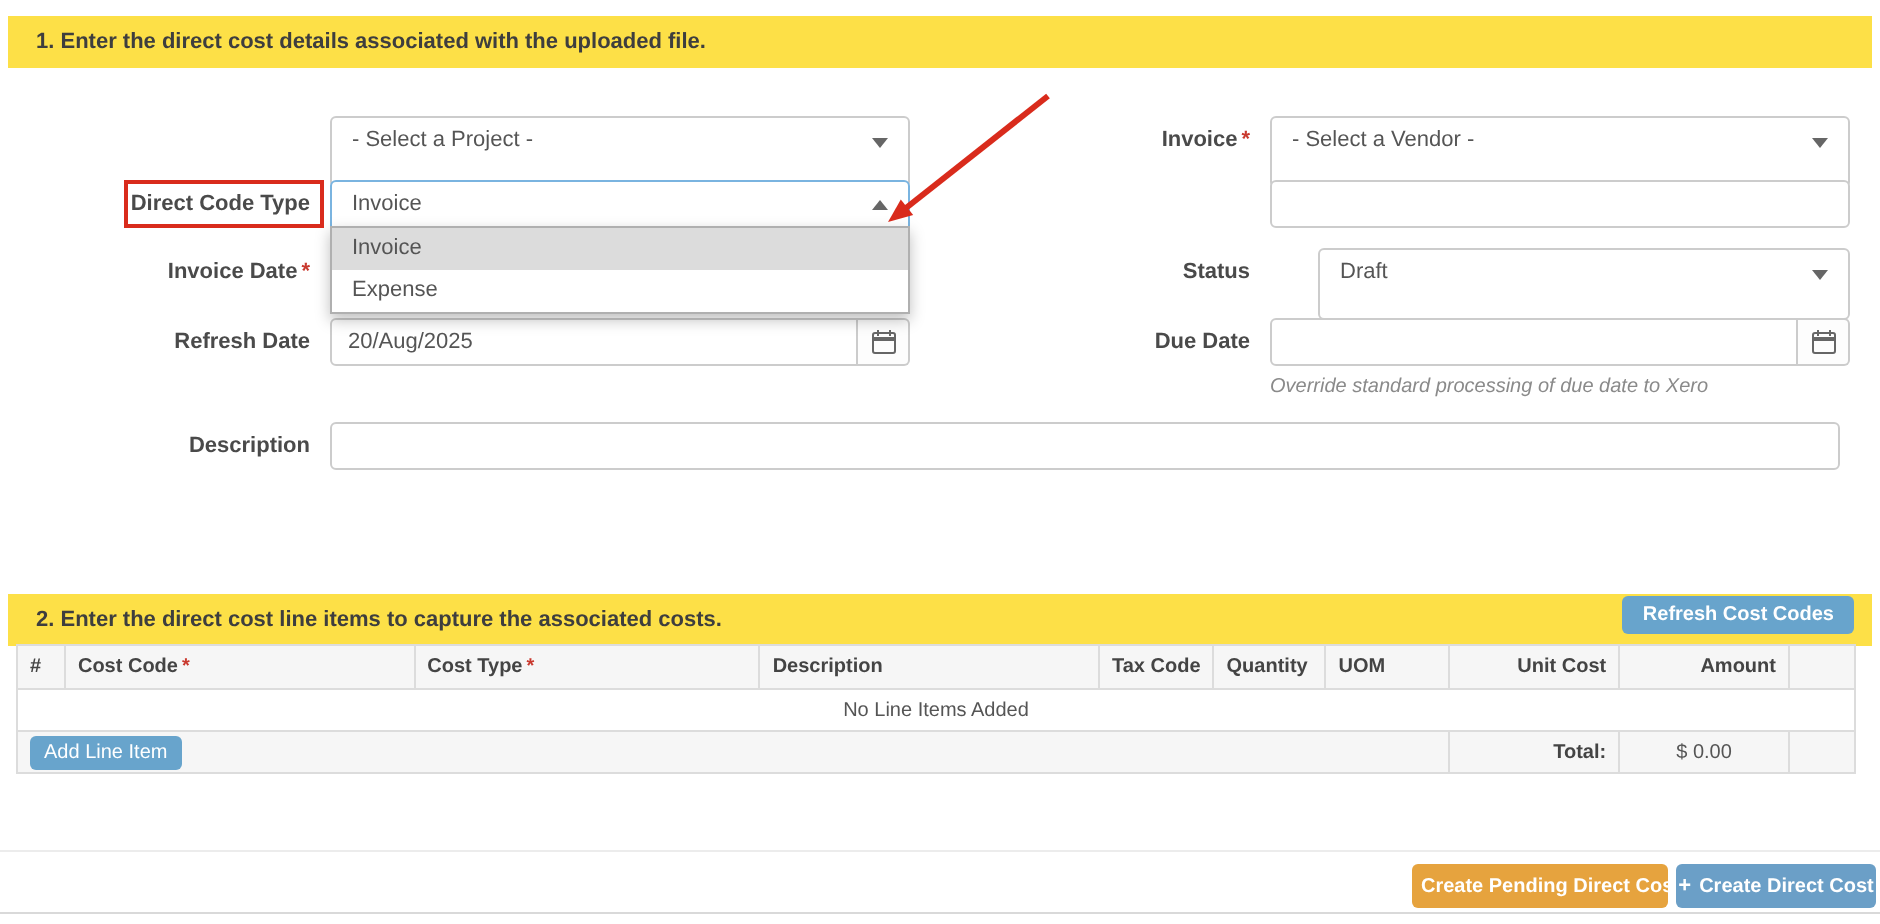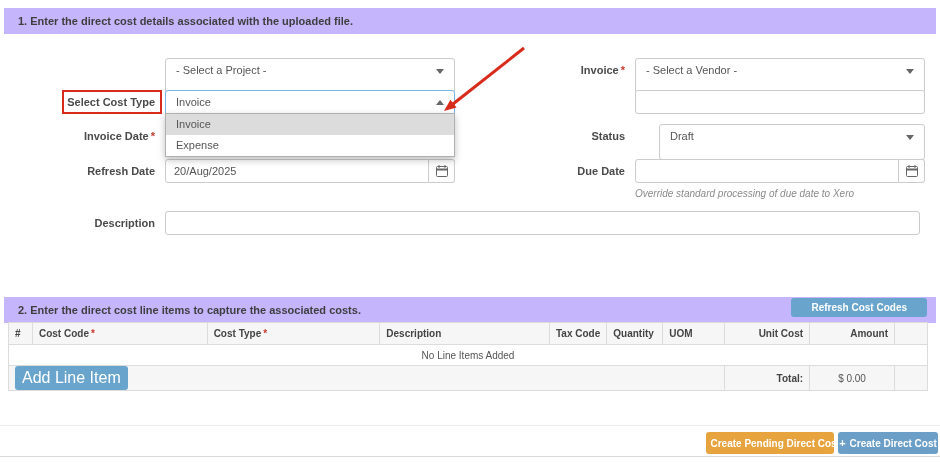--- a/index.html
+++ b/index.html
@@ -4,21 +4,21 @@
 <style>
   * { margin:0; padding:0; box-sizing:border-box; }
   body { background:#fff; }
   .page {
     position:relative; width:940px; height:462px; background:#fff;
     font-family:"Liberation Sans", sans-serif; font-size:11px; color:#555;
     overflow:hidden;
   }
   .section-bar {
     position:absolute; left:4px; width:932px; height:26px;
-    background:#c4b5fd; color:#3e3e3e; font-weight:bold; font-size:11px;
+    background:#fde047; color:#3e3e3e; font-weight:bold; font-size:11px;
     line-height:26px; padding-left:14px;
   }
   .bar-1 { top:8px; }
   .bar-2 { top:249px;margin-top:48px; }
 
   .lbl {
     position:absolute; width:155px; text-align:right; font-weight:bold;
     color:#4a4a4a; font-size:11px; line-height:24px; white-space:nowrap;
   }
   .lbl-left { left:0; }
@@ -69,21 +69,21 @@
   .dd-item { height:21px; line-height:21px; padding-left:10px; font-size:11px; color:#555; cursor:pointer; }
   .dd-item.selected { background:#dcdcdc; }
 
   .highlight-box {
     position:absolute; left:62px; top:90px; width:100px; height:24px;
     border:2px solid #d92b1c; z-index:6; background:transparent;
   }
   .arrow-svg { position:absolute; left:432px; top:42px; z-index:7; }
 
   .refresh-btn {
-    position:absolute; right:13px; top:298px; height:19px; padding:0 20px;
+    position:absolute; right:13px; top:298px; height:19px; padding:0 10px;
     background:#68a4cc; color:#fff; font-size:10px; font-weight:bold;
     border:none; border-radius:3px; line-height:19px; cursor:pointer;
     font-family:"Liberation Sans", sans-serif;
   }
 
   table.li-table {
     position:absolute; left:8px; top:322px; width:920px;
     border-collapse:collapse; font-size:10px; color:#555;
     border:1px solid #c8c8c8;
   }
@@ -92,21 +92,21 @@
     background:#f6f6f6; font-weight:bold; color:#444; text-align:left; height:22px;
     white-space:nowrap;
   }
   .li-table thead th.num-col { text-align:right; }
   .li-table tbody td { height:21px; text-align:center; background:#fff; }
   .li-table tfoot td { height:21px; background:#f6f6f6; }
   .li-table tfoot .total-lbl { text-align:right; font-weight:bold; color:#444; }
   .li-table tfoot .total-val { text-align:center; }
   .add-line-btn {
     background:#68a4cc; color:#fff; border:none; border-radius:3px;
-    font-size:16px; padding:3px 7px; cursor:pointer;
+    font-size:10px; padding:3px 7px; cursor:pointer;
     font-family:"Liberation Sans", sans-serif;
   }
 
   .divider { position:absolute; left:0; top:425px; width:940px; border-top:1px solid #ececec; }
   .bottom-line { position:absolute; left:0; top:456px; width:940px; border-top:1px solid #d9d9d9; }
 
   .action-btn {
     position:absolute; top:432px; height:22px; border:none; border-radius:3px;
     color:#fff; font-weight:bold; font-size:10px; cursor:pointer;
     display:flex; align-items:center; justify-content:center; gap:4px;
@@ -134,21 +134,21 @@
     <span>Invoice</span><span class="req">*</span>
   </div>
   <div class="ctrl ctrl-right row1">
     <div class="select">
       <span>- Select a Vendor -</span>
       <span class="caret caret-down"></span>
     </div>
   </div>
 
   <div class="lbl lbl-left row2">
-    <span>Select Cost Type</span>
+    <span>Direct Code Type</span>
   </div>
   <div class="ctrl ctrl-left row2">
     <div class="select focused">
       <span>Invoice</span>
       <span class="caret caret-up"></span>
     </div>
   </div>
 
   <div class="ctrl ctrl-right row2">
     <input class="txt" value="" style="">

